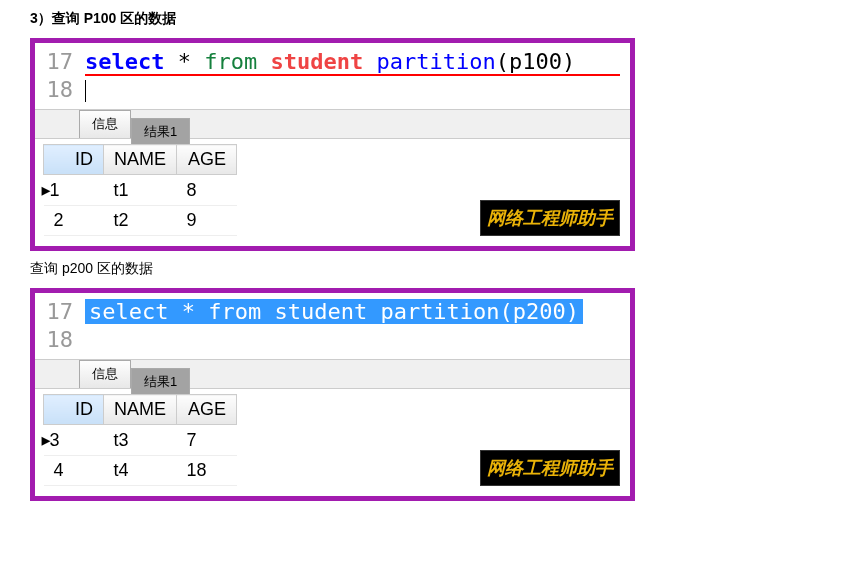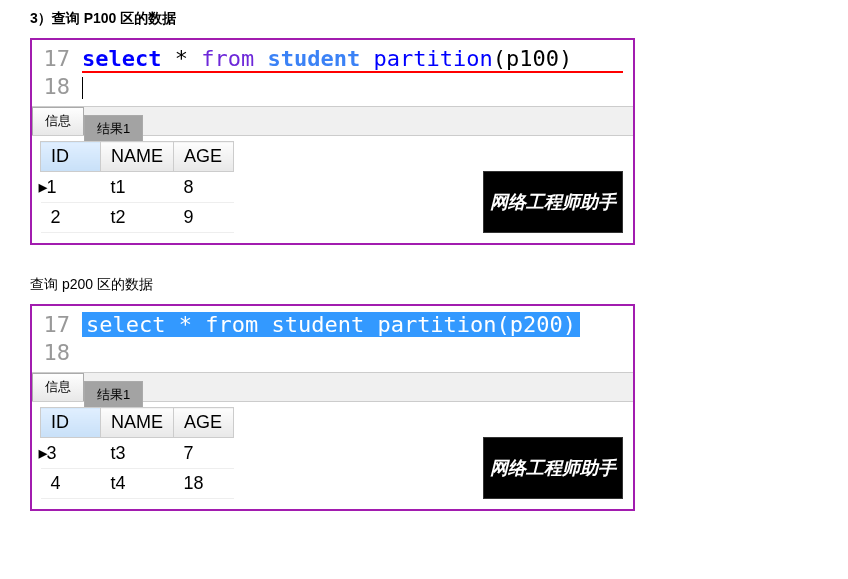--- a/index.html
+++ b/index.html
@@ -12,24 +12,24 @@
     }
     .section-title {
       font-weight: bold;
       font-size: 14px;
       margin-bottom: 10px;
     }
     .section-title.plain {
       font-weight: normal;
     }
     .panel {
-      border: 2px solid #a21caf;
+      border: 5px solid #a21caf;
       width: 605px;
       background: #fff;
-      margin-bottom: 31px;
+      margin-bottom: 9px;
       position: relative;
     }
     .code-area {
       padding: 5px 0;
       border-bottom: 1px solid #ccc;
     }
     .code-line {
       display: flex;
       font-family: Consolas, monospace;
       font-size: 22px;
@@ -39,24 +39,24 @@
       width: 50px;
       text-align: right;
       padding-right: 12px;
       color: #999;
       user-select: none;
     }
     .code-content {
       flex: 1;
     }
     .kw-select { color: #0000ff; font-weight: bold; }
-    .kw-from { color: #6d28d9; }
+    .kw-from { color: #15803d; }
     .kw-partition { color: #0000ff; }
     .kw-star { color: #000; }
-    .kw-student { color: #3b82f6; font-weight: bold; }
+    .kw-student { color: #ef4444; font-weight: bold; }
     .kw-parens { color: #000; }
     .cursor {
       display: inline-block;
       width: 1px;
       height: 22px;
       background: #000;
       vertical-align: middle;
     }
     .redline {
       height: 2px;
@@ -67,20 +67,21 @@
     }
     .highlighted {
       background: #3399ff;
       color: #fff;
       padding: 0 4px;
     }
     .tabs {
       display: flex;
       background: #f0f0f0;
       border-bottom: 1px solid #ccc;
+      padding-left: 44px;
     }
     .tab {
       padding: 4px 12px;
       font-size: 13px;
       border: 1px solid #aaa;
       border-bottom: none;
       background: linear-gradient(#fefefe, #e8e8e8);
       margin-right: 0;
       cursor: pointer;
     }
@@ -93,21 +94,21 @@
     .result-area {
       padding: 5px 0 10px 0;
       position: relative;
     }
     .result-table {
       border-collapse: collapse;
       margin-left: 8px;
       font-size: 18px;
     }
     .result-table th {
-      text-align: left;
+      text-align: right;
       padding: 4px 10px;
       background: linear-gradient(#fdfdfd, #e8e8e8);
       border: 1px solid #ccc;
       font-weight: normal;
       min-width: 60px;
     }
     .result-table th.id-col {
       background: linear-gradient(#e0efff, #c8e0f8);
     }
     .result-table td {
@@ -118,25 +119,25 @@
       display: inline-block;
       width: 8px;
       color: #000;
       margin-left: -12px;
     }
     .watermark {
       position: absolute;
       right: 10px;
       bottom: 10px;
       background: #000;
-      color: #ffffff;
+      color: #eab308;
       font-family: "KaiTi", serif;
       font-weight: bold;
       font-size: 18px;
-      padding: 18px 6px;
+      padding: 5px 6px;
       font-style: italic;
       border: 1px solid #333;
     }
   </style>
 </head>
 <body>
 
 <div class="section-title">3）查询 P100 区的数据</div>
 
 <div class="panel">

